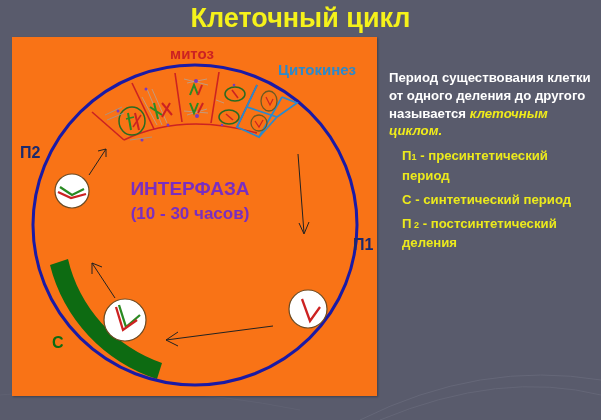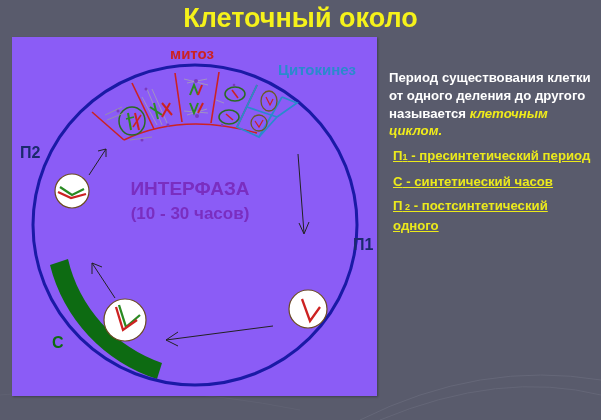--- a/index.html
+++ b/index.html
@@ -10,44 +10,44 @@
     position: relative;
   }
   .bg-swirl { position: absolute; inset: 0; pointer-events: none; }
   .title {
     position: absolute; left: 0; top: 0; width: 601px; height: 36px;
     text-align: center; line-height: 36px;
     color: #f5f21a; font-weight: bold; font-size: 27px;
   }
   .panel {
     position: absolute; left: 12px; top: 37px; width: 365px; height: 359px;
-    background: #8b5cf6;
+    background: #f97316;
     box-shadow: 1px 1px 2px rgba(0,0,0,0.3);
   }
   .panel svg { position: absolute; left: 0; top: 0; }
   .text-col {
     position: absolute; left: 389px; top: 69px; width: 208px;
     color: #ffffff; font-weight: bold; font-size: 13.2px; line-height: 17.8px;
   }
   .para { margin: 0 0 7px 0; }
   .highlight { color: #f0ec1a; font-style: italic; }
   .yellow { color: #ecea1c; }
-  .def { margin: 0 0 6px 4px; text-decoration: underline; }
+  .def { margin: 0 0 6px 13px; }
   sub.small { font-size: 9px; vertical-align: baseline; }
 </style>
 </head>
 <body>
 
 <svg class="bg-swirl" width="601" height="420">
   <path d="M360 420 Q 480 360 601 380" stroke="#656778" stroke-width="1" fill="none"></path>
   <path d="M380 420 Q 500 370 601 395" stroke="#646677" stroke-width="1" fill="none"></path>
   <path d="M0 395 Q 150 380 300 410" stroke="#5f6172" stroke-width="1" fill="none"></path>
 </svg>
 
-<div class="title">Клеточный около</div>
+<div class="title">Клеточный цикл</div>
 
 <div class="panel">
   <svg width="365" height="359" viewBox="0 0 365 359">
 
     <path d="M 38 228 A 162 160 0 0 0 145 342 L 150 326 A 146 144 0 0 1 56 222 Z" fill="#0d6b12"></path>
 
     <ellipse cx="183" cy="188" rx="162" ry="160" fill="none" stroke="#1a1aa6" stroke-width="3"></ellipse>
 
     <g fill="none" stroke="#cc2222" stroke-width="1.6">
 
@@ -156,18 +156,18 @@
 
 <div class="text-col">
   <p class="para">
     <span>Период существования клетки от одного деления до другого называется</span>
     <span class="highlight">клеточным циклом.</span>
   </p>
   <p class="def yellow">
     <span>П</span><sub class="small">1</sub><span> -  пресинтетический период</span>
   </p>
   <p class="def yellow">
-    <span>С</span><span> - синтетический часов</span>
+    <span>С</span><span> - синтетический период</span>
   </p>
   <p class="def yellow">
-    <span>П</span><sub class="small"> 2</sub><span> -  постсинтетический одного</span>
+    <span>П</span><sub class="small"> 2</sub><span> -  постсинтетический деления</span>
   </p>
 </div>
 
 </body></html>

